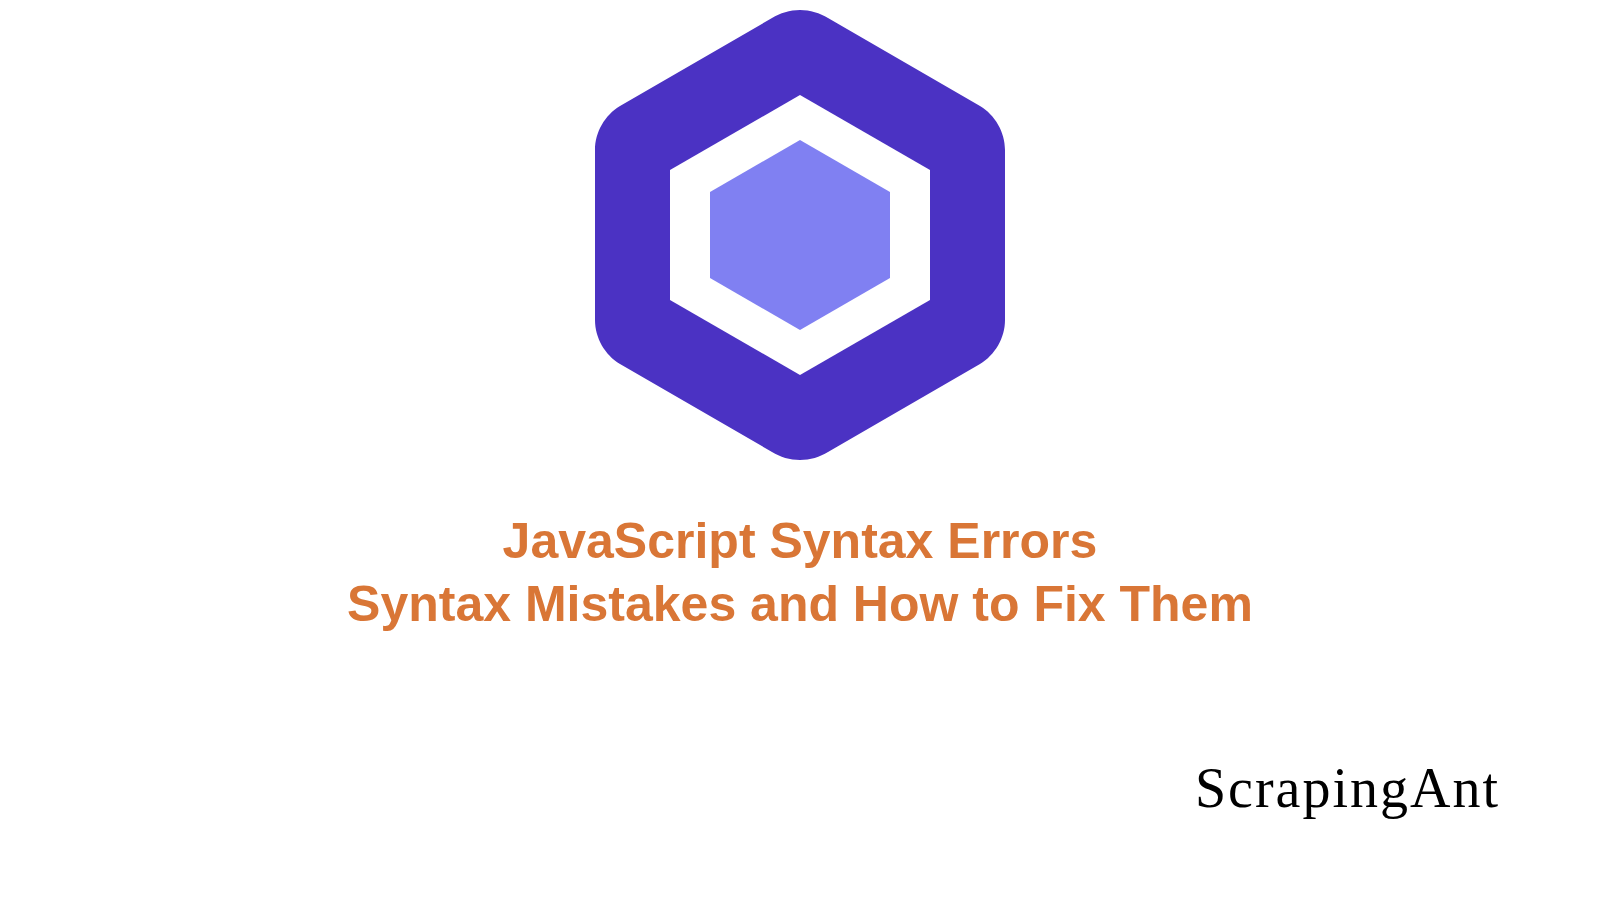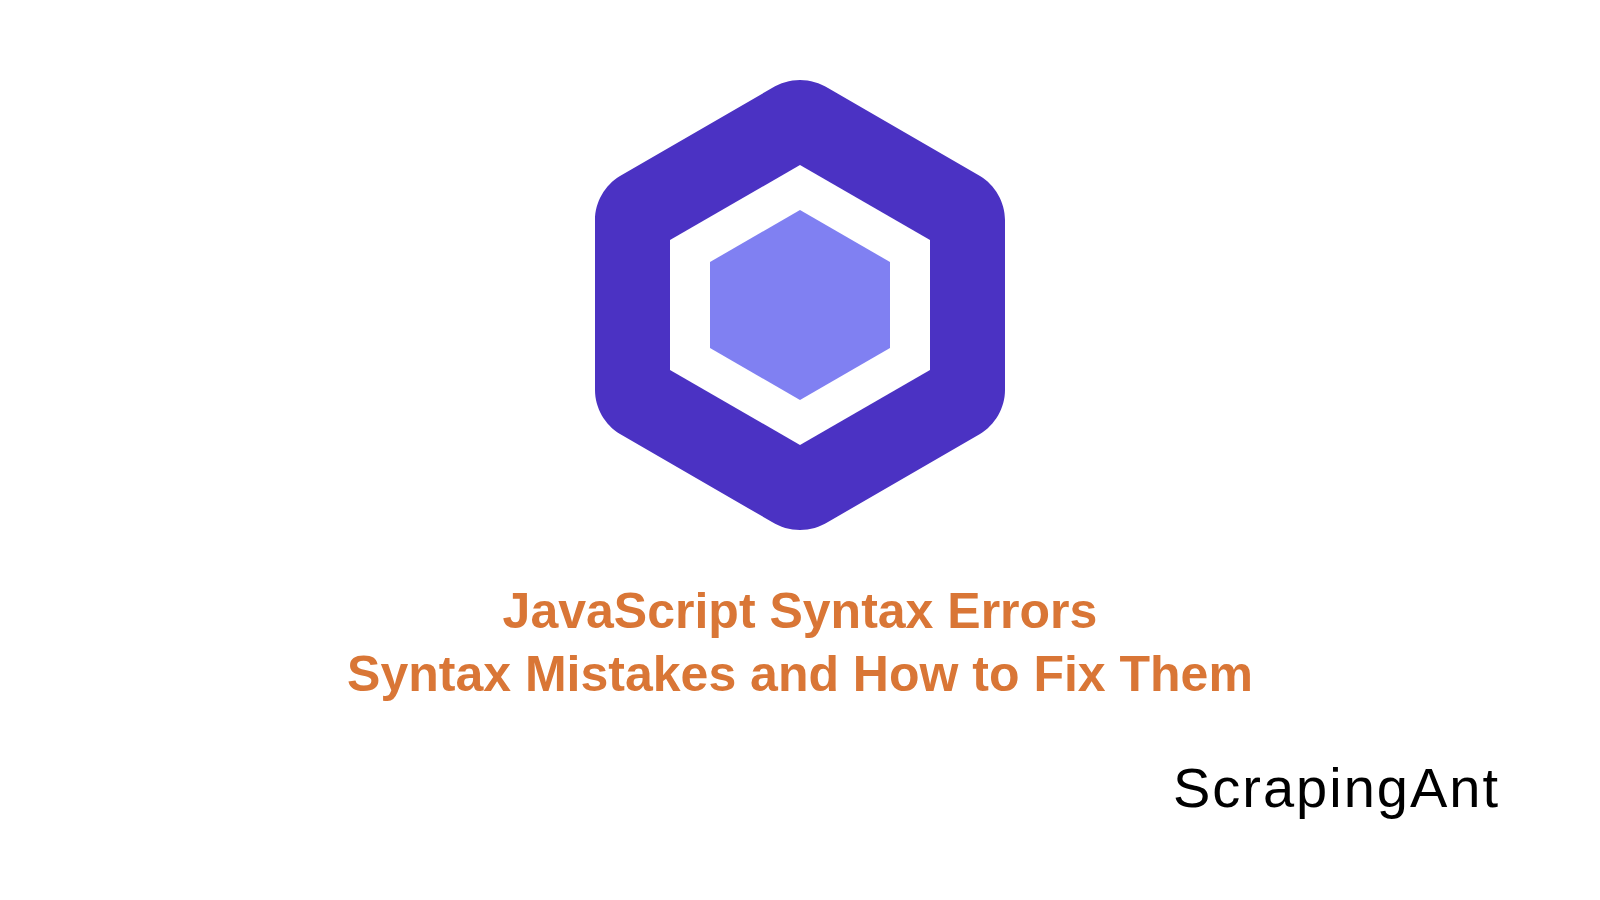--- a/index.html
+++ b/index.html
@@ -11,40 +11,39 @@
     position: relative;
     overflow: hidden;
   }
   .container {
     width: 100%;
     height: 100%;
     display: flex;
     flex-direction: column;
     align-items: center;
     justify-content: flex-start;
-    padding-top: 70px;
   }
   .logo-wrap {
     display: flex;
     justify-content: center;
     align-items: center;
     margin-bottom: 40px;
   }
   .title-block {
     text-align: center;
     font-weight: 700;
     font-size: 50px;
     line-height: 1.25;
     color: #d97636;
   }
   .brand {
     position: absolute;
     right: 100px;
     bottom: 80px;
-    font-family: Liberation Sans, sans-serif;
+    font-family: Liberation Serif, serif;
     font-size: 56px;
     letter-spacing: 2px;
     color: #000;
   }
 </style>
 </head>
 <body>
 
 <div class="container">
 

